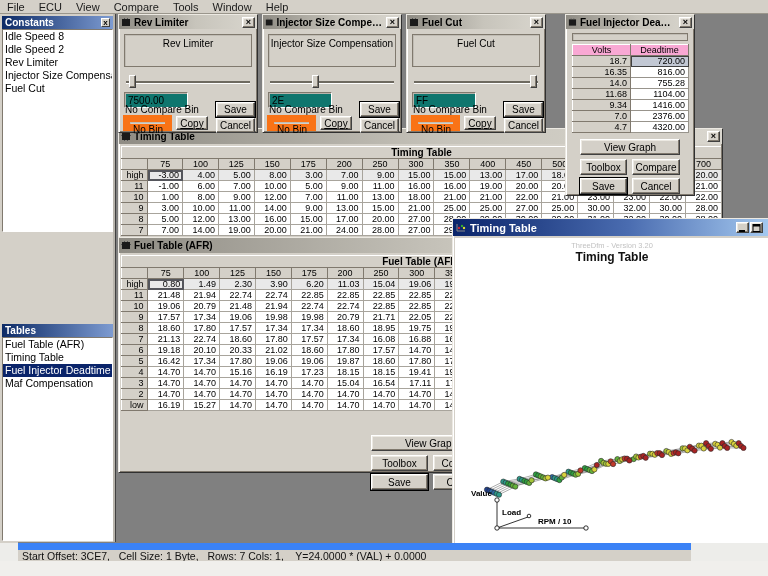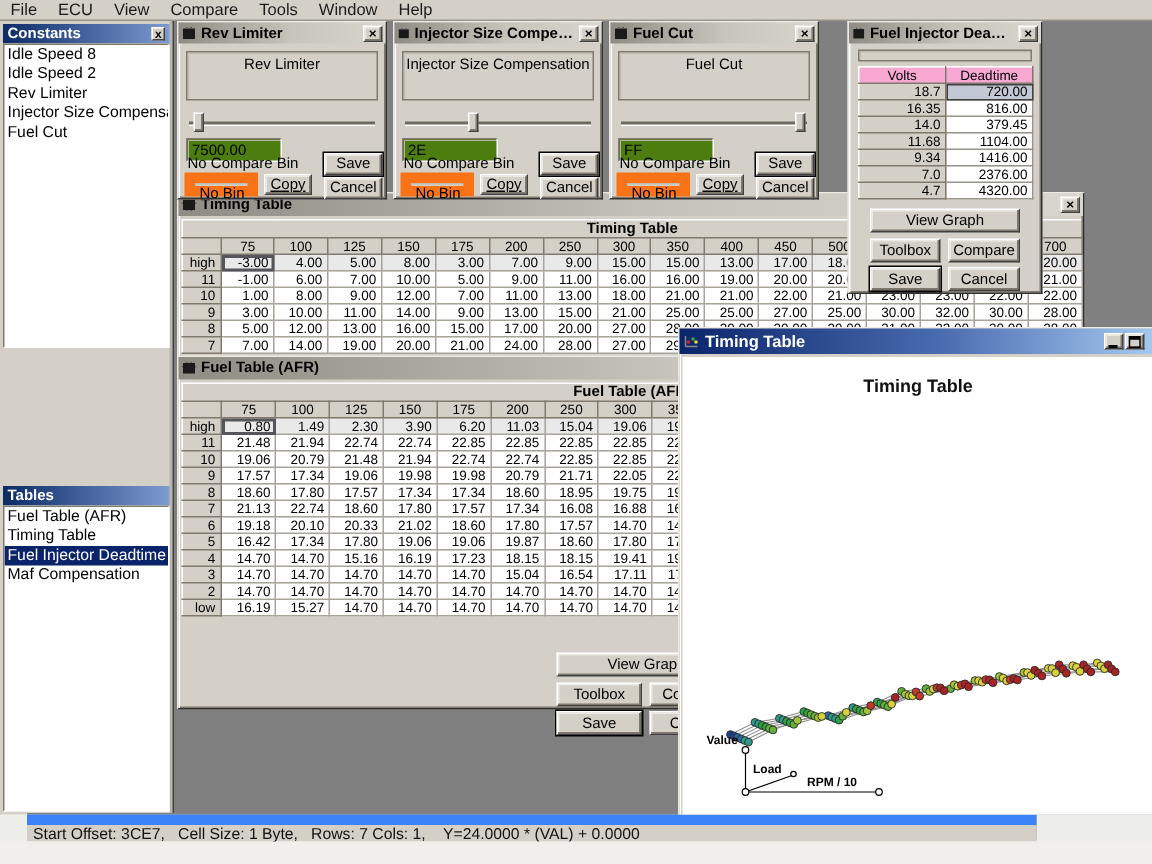--- a/index.html
+++ b/index.html
@@ -1,19 +1,19 @@
 <!DOCTYPE html>
 <html><head>
 <meta charset="utf-8">
 <style>
   * { margin:0; padding:0; box-sizing:border-box; }
   html,body { width:768px; height:576px; overflow:hidden; background:#ededea;
     font-family:"Liberation Sans",sans-serif; }
   .app { position:relative; width:768px; height:576px; }
-  .sunken { background:#4d7c0f; border:1px solid; border-color:#80796e #ffffff #ffffff #80796e;
+  .sunken { background:#0f766e; border:1px solid; border-color:#80796e #ffffff #ffffff #80796e;
     box-shadow:inset 1px 1px 0 #b8b4ac; }
   .btn { background:#d4d0c8; border:1px solid; border-color:#ffffff #404040 #404040 #ffffff;
     box-shadow:inset -1px -1px 0 #80796e, inset 1px 1px 0 #ece9e2;
     font-size:10px; color:#000; display:flex; align-items:center; justify-content:center; cursor:default; }
   .btn.default { box-shadow:0 0 0 1px #000, inset -1px -1px 0 #80796e, inset 1px 1px 0 #ece9e2; }
   .xbtn { width:13px; height:11px; font-size:9px; font-weight:bold; line-height:9px; }
 
   
   .menubar { position:absolute; left:0; top:0; width:768px; height:14px; background:#d4d0c8;
     border-bottom:1px solid #9a968c; display:flex; align-items:center; }
@@ -669,21 +669,21 @@
             <tr>
               <td class="volts">18.7</td>
               <td class="dval dsel">720.00</td>
             </tr>
             <tr>
               <td class="volts">16.35</td>
               <td class="dval">816.00</td>
             </tr>
             <tr>
               <td class="volts">14.0</td>
-              <td class="dval">379.45</td>
+              <td class="dval">755.28</td>
             </tr>
             <tr>
               <td class="volts">11.68</td>
               <td class="dval">1104.00</td>
             </tr>
             <tr>
               <td class="volts">9.34</td>
               <td class="dval">1416.00</td>
             </tr>
             <tr>
@@ -718,20 +718,21 @@
             </svg>
           </span>
         <span class="btn wbtn" style="left:297px;">
             <svg width="9" height="8">
               <rect x="1" y="0.5" width="7" height="7" fill="none" stroke="#000"></rect>
               <rect x="1" y="0.5" width="7" height="2" fill="#000"></rect>
             </svg>
           </span>
       </div>
       <div class="graph-body">
+        <div class="g-sub">ThreeDfm - Version 3.20</div>
         <div class="g-head">Timing Table</div>
         <svg class="meshsvg" id="mesh" width="316" height="308">
             <line x1="32" y1="251.7" x2="48.3" y2="243.6" stroke="#8a8a8a" stroke-width="0.7"></line>
             <line x1="32" y1="251.7" x2="34.4" y2="252.70000000000002" stroke="#8a8a8a" stroke-width="0.7"></line>
             <line x1="48.3" y1="243.6" x2="64.6" y2="240.9" stroke="#8a8a8a" stroke-width="0.7"></line>
             <line x1="48.3" y1="243.6" x2="50.699999999999996" y2="244.6" stroke="#8a8a8a" stroke-width="0.7"></line>
             <line x1="64.6" y1="240.9" x2="80.9" y2="236.4" stroke="#8a8a8a" stroke-width="0.7"></line>
             <line x1="64.6" y1="240.9" x2="67" y2="241.9" stroke="#8a8a8a" stroke-width="0.7"></line>
             <line x1="80.9" y1="236.4" x2="97.2" y2="239.10000000000002" stroke="#8a8a8a" stroke-width="0.7"></line>
             <line x1="80.9" y1="236.4" x2="83.30000000000001" y2="237.4" stroke="#8a8a8a" stroke-width="0.7"></line>

